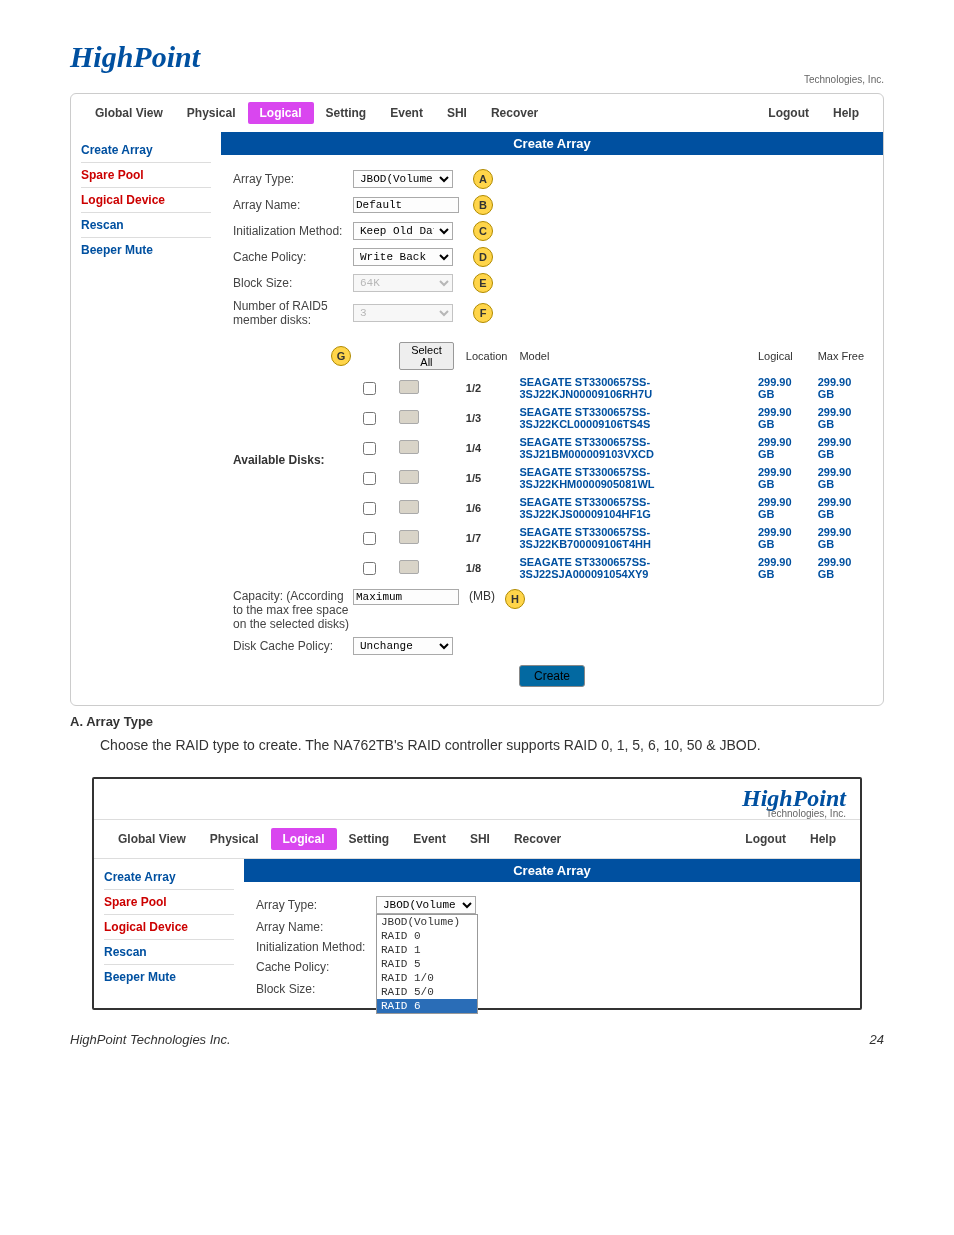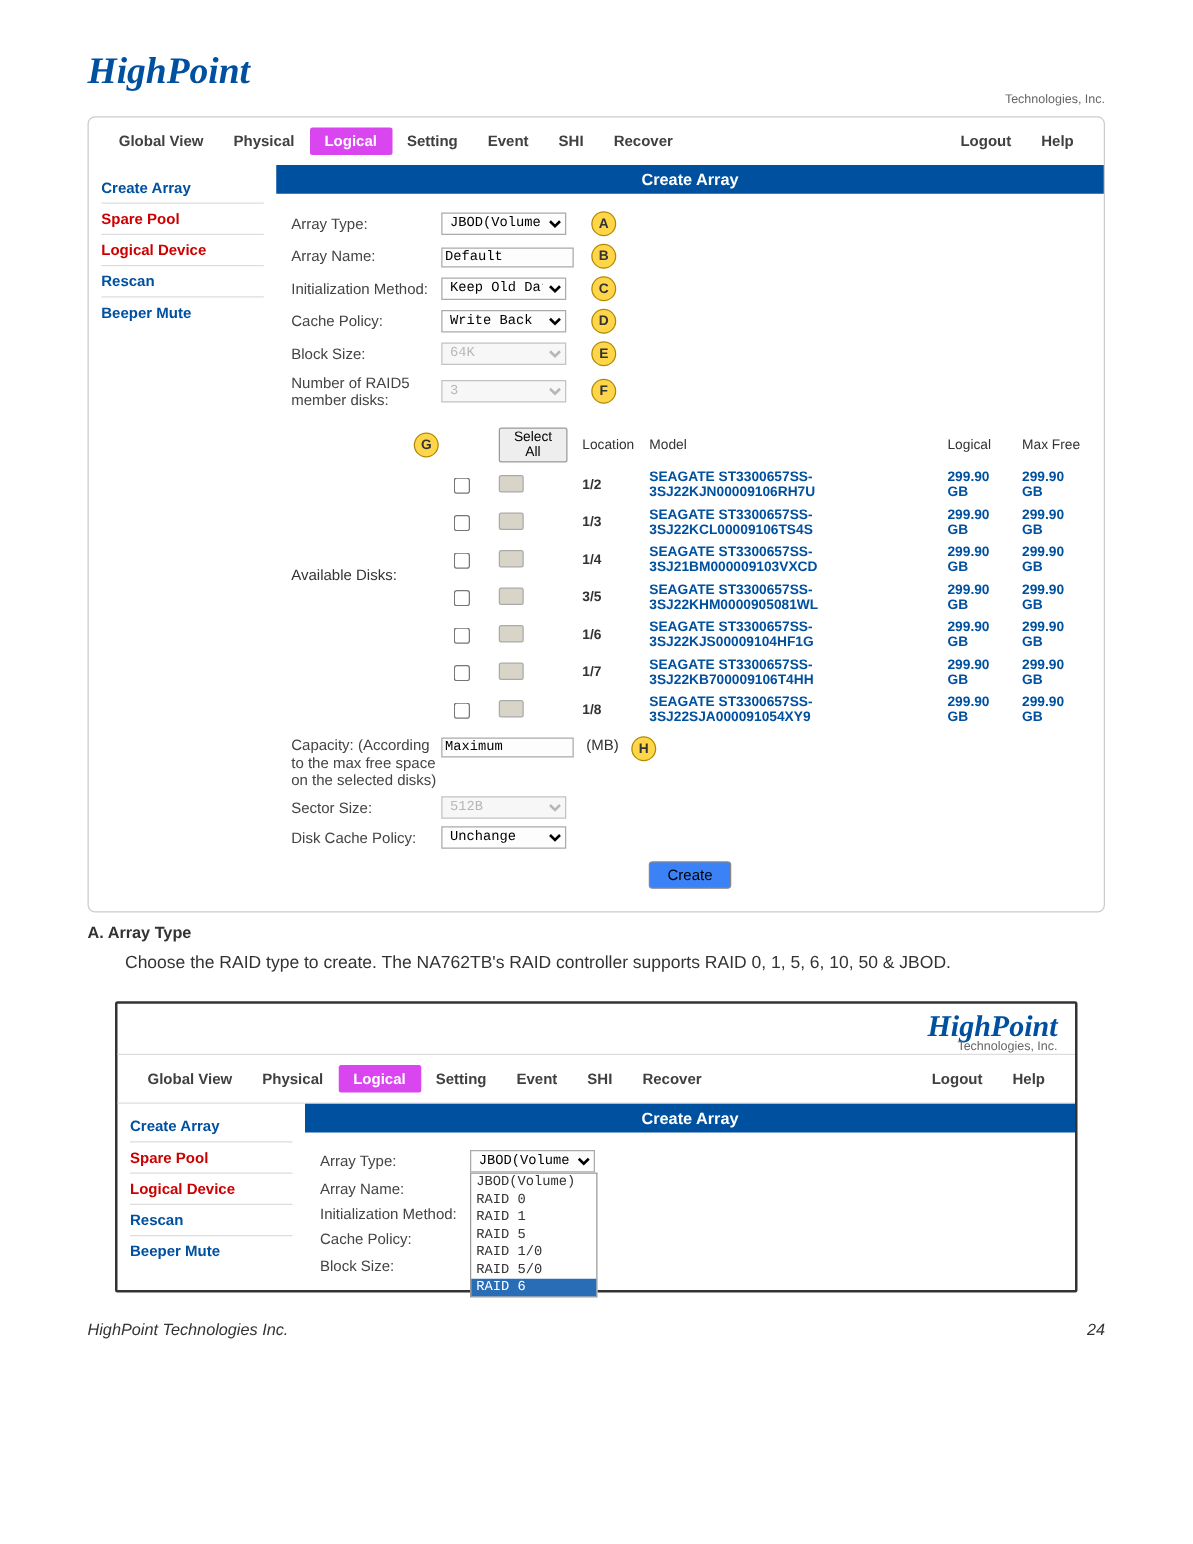--- a/index.html
+++ b/index.html
@@ -23,21 +23,21 @@
   .formrow select, .formrow input[type=text] { font-family: 'Courier New', monospace; font-size: 11px; width: 100px; padding: 1px 2px; border: 1px solid #aaa; background: #fdfdfd; }
   .formrow input[disabled], .formrow select[disabled] { color: #999; background: #f5f5f5; }
   .badge { display: inline-block; width: 18px; height: 18px; border-radius: 50%; background: #ffd54a; border: 1px solid #b08a00; color: #333; font-size: 11px; text-align: center; line-height: 18px; font-weight: bold; margin-left: 10px; }
   .disktable { width: 100%; border-collapse: collapse; margin-top: 6px; }
   .disktable th, .disktable td { font-size: 11px; text-align: left; padding: 3px 6px; vertical-align: middle; }
   .disktable th { color: #333; font-weight: normal; }
   .disktable .model { color: #0050a0; font-weight: bold; }
   .disktable .cap { color: #0050a0; font-weight: bold; }
   .selectall-btn { border: 1px solid #999; background: #eee; font-size: 11px; padding: 1px 6px; border-radius: 2px; cursor: pointer; }
   .hddicon { display: inline-block; width: 18px; height: 12px; background: #d9d4c8; border: 1px solid #aaa; border-radius: 2px; }
-  .create-btn { margin: 10px auto; display: block; border: 1px solid #888; background: #3b82f6; padding: 3px 14px; font-size: 12px; border-radius: 3px; cursor: pointer; }
+  .create-btn { margin: 10px auto; display: block; border: 1px solid #888; background: #0369a1; padding: 3px 14px; font-size: 12px; border-radius: 3px; cursor: pointer; }
   .footer-small { font-size: 10px; color: #666; margin: 6px 0 18px 12px; }
   .section-heading { font-weight: bold; margin: 6px 0 6px 0; }
   .section-text { margin-left: 30px; margin-bottom: 22px; font-size: 14px; line-height: 1.45; }
   .shot2 { border: 2px solid #333; border-radius: 2px; margin-left: 22px; margin-right: 22px; }
   .footer-page { display: flex; justify-content: space-between; font-style: italic; font-size: 13px; margin-top: 22px; }
   .dropdown-open { background:#fff; border:1px solid #999; font-family:'Courier New',monospace; font-size:11px; width:100px; }
   .dropdown-open div { padding:1px 4px; }
   .dropdown-open .sel { background:#2a6db7; color:#fff; }
 </style>
 </head>
@@ -109,21 +109,21 @@
             <span class="badge">E</span>
           </div>
 
           <div class="formrow">
             <span class="lbl" style="width:120px">Number of RAID5 member disks:</span>
             <span class="ctrl"><select disabled=""><option>3</option></select></span>
             <span class="badge">F</span>
           </div>
 
           <div style="display:flex; align-items:flex-start;">
-            <div style="width:120px; padding-top:120px;">Available Disks:</div>
+            <div style="width:120px; padding-top:120px;font-weight:bold;">Available Disks:</div>
             <div style="flex:1">
               <table class="disktable">
                 <tbody>
                     <tr>
                   <th style="width:28px"><span class="badge" style="margin-left:-28px">G</span></th>
                   <th><button class="selectall-btn">Select All</button></th>
                   <th>Location</th>
                   <th>Model</th>
                   <th>Logical</th>
                   <th>Max Free</th>
@@ -150,21 +150,21 @@
                       <td><input type="checkbox" style=""></td>
                       <td><span class="hddicon"></span></td>
                       <td style="font-weight:bold">1/4</td>
                       <td class="model">SEAGATE ST3300657SS-3SJ21BM000009103VXCD</td>
                       <td class="cap">299.90 GB</td>
                       <td class="cap">299.90 GB</td>
                     </tr>
                     <tr>
                       <td><input type="checkbox" style=""></td>
                       <td><span class="hddicon"></span></td>
-                      <td style="font-weight:bold">3/5</td>
+                      <td style="font-weight:bold">1/5</td>
                       <td class="model">SEAGATE ST3300657SS-3SJ22KHM0000905081WL</td>
                       <td class="cap">299.90 GB</td>
                       <td class="cap">299.90 GB</td>
                     </tr>
                     <tr>
                       <td><input type="checkbox" style=""></td>
                       <td><span class="hddicon"></span></td>
                       <td style="font-weight:bold">1/6</td>
                       <td class="model">SEAGATE ST3300657SS-3SJ22KJS00009104HF1G</td>
                       <td class="cap">299.90 GB</td>
@@ -191,24 +191,20 @@
             </div>
           </div>
 
           <div class="formrow" style="align-items:flex-start; ">
             <span class="lbl" style="width:120px">Capacity: (According to the max free space on the selected disks)</span>
             <span class="ctrl"><input type="text" value="Maximum" style=""></span>
             <span style="margin-left:6px">(MB)</span>
             <span class="badge">H</span>
           </div>
 
-          <div class="formrow">
-            <span class="lbl">Sector Size:</span>
-            <span class="ctrl"><select disabled=""><option>512B</option></select></span>
-          </div>
 
           <div class="formrow">
             <span class="lbl">Disk Cache Policy:</span>
             <span class="ctrl"><select><option>Unchange</option></select></span>
           </div>
 
           <button class="create-btn">Create</button>
         </div>
       </div>
     </div>

